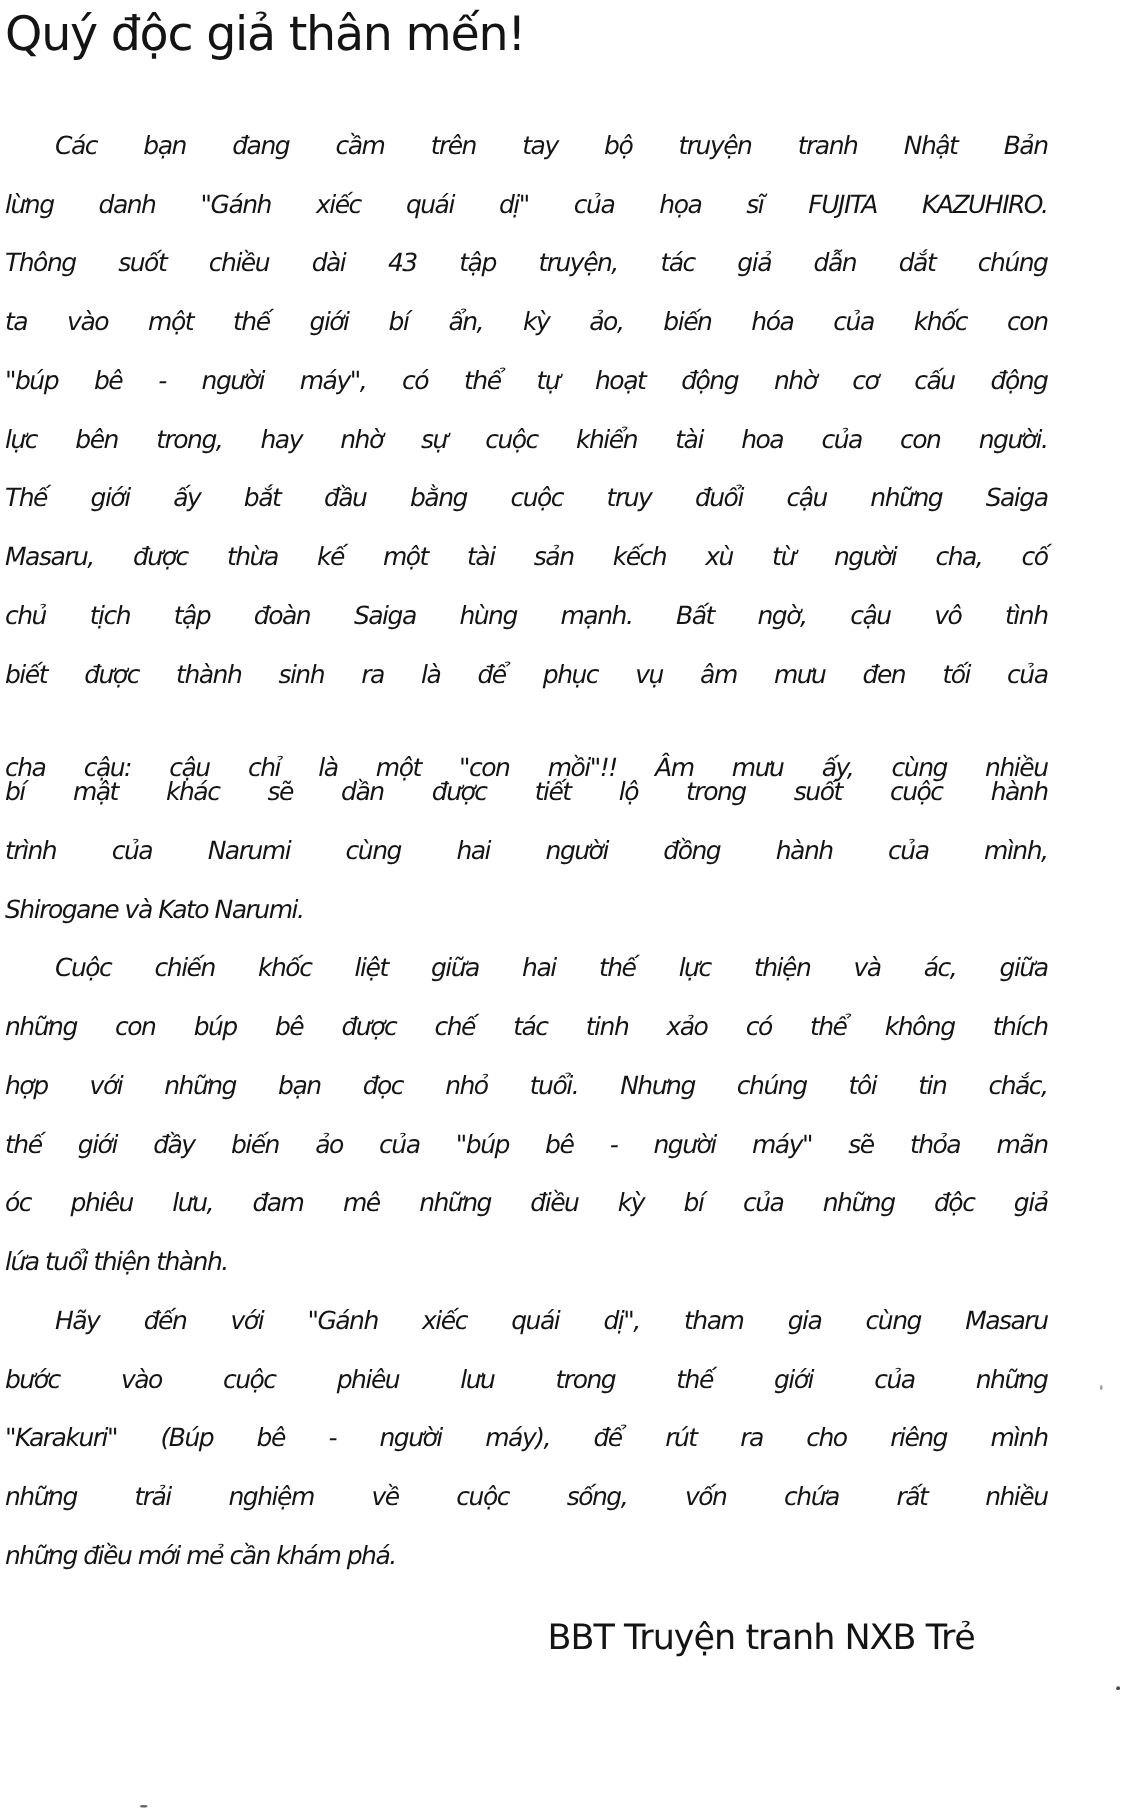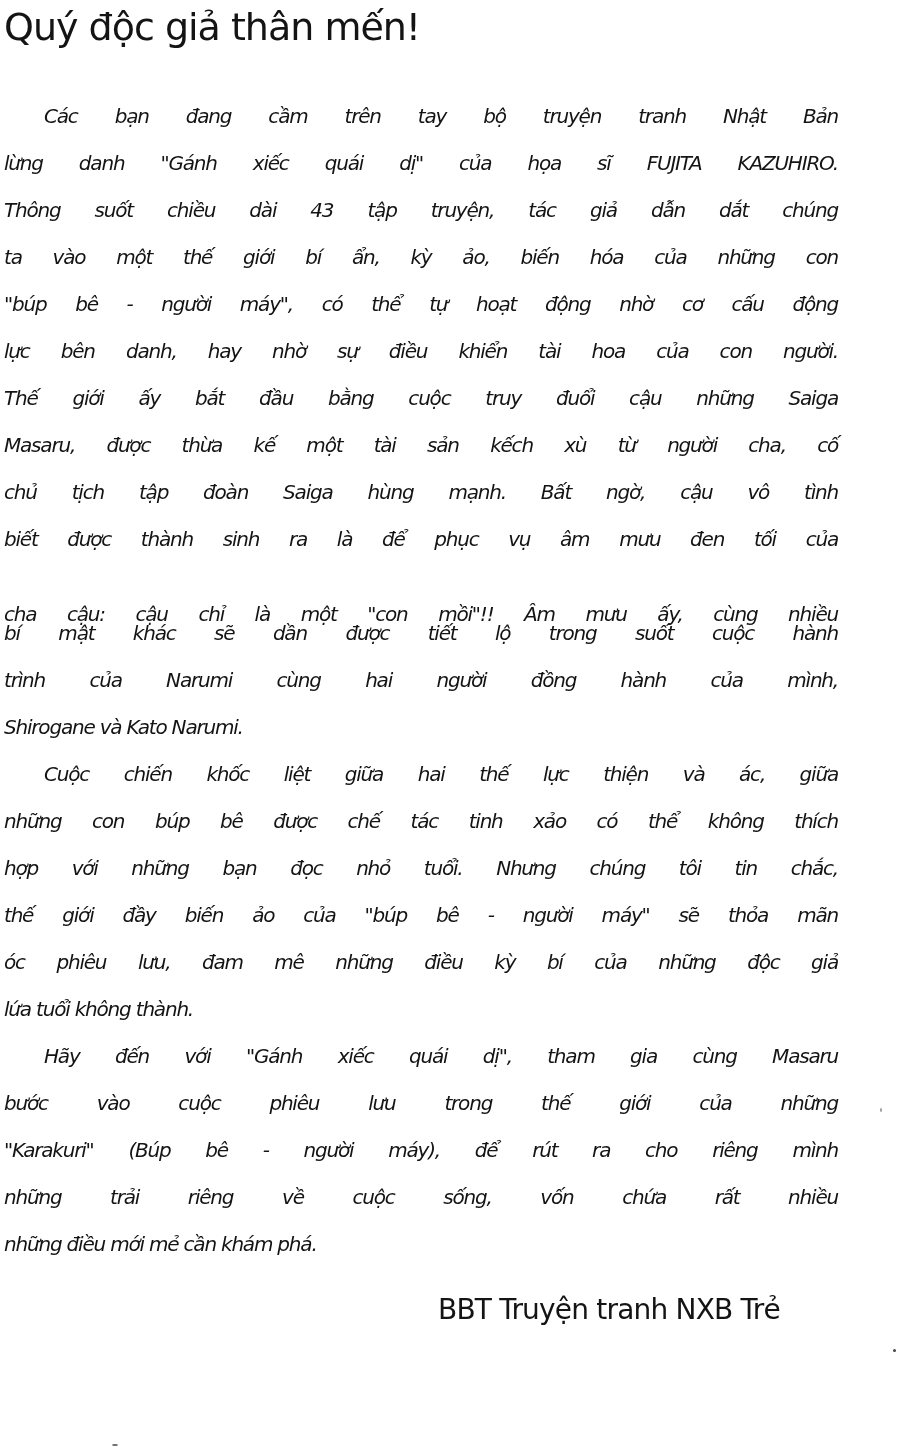--- a/index.html
+++ b/index.html
@@ -74,47 +74,47 @@
 <body>
 
 <div class="page">
 
   <h1 class="title">Quý độc giả thân mến!</h1>
 
   <div>
     <div class="line indent" style="top:93px">Các bạn đang cầm trên tay bộ truyện tranh Nhật Bản</div>
     <div class="line" style="top:140px">lừng danh "Gánh xiếc quái dị" của họa sĩ FUJITA KAZUHIRO.</div>
     <div class="line" style="top:187px">Thông suốt chiều dài 43 tập truyện, tác giả dẫn dắt chúng</div>
-    <div class="line" style="top:234px">ta vào một thế giới bí ẩn, kỳ ảo, biến hóa của những con</div>
+    <div class="line" style="top:234px">ta vào một thế giới bí ẩn, kỳ ảo, biến hóa của khốc con</div>
     <div class="line" style="top:281px">"búp bê - người máy", có thể tự hoạt động nhờ cơ cấu động</div>
-    <div class="line" style="top:328px">lực bên danh, hay nhờ sự điều khiển tài hoa của con người.</div>
+    <div class="line" style="top:328px">lực bên trong, hay nhờ sự cuộc khiển tài hoa của con người.</div>
     <div class="line" style="top:375px">Thế giới ấy bắt đầu bằng cuộc truy đuổi cậu những Saiga</div>
     <div class="line" style="top:422px">Masaru, được thừa kế một tài sản kếch xù từ người cha, cố</div>
     <div class="line" style="top:469px">chủ tịch tập đoàn Saiga hùng mạnh. Bất ngờ, cậu vô tình</div>
     <div class="line" style="top:516px">biết được thành sinh ra là để phục vụ âm mưu đen tối của</div>
     <div class="line" style="top:591px">cha cậu: cậu chỉ là một "con mồi"!! Âm mưu ấy, cùng nhiều</div>
     <div class="line" style="top:610px">bí mật khác sẽ dần được tiết lộ trong suốt cuộc hành</div>
     <div class="line" style="top:657px">trình của Narumi cùng hai người đồng hành của mình,</div>
     <div class="line last" style="top:704px">Shirogane và Kato Narumi.</div>
   </div>
 
   <div>
     <div class="line indent" style="top:751px">Cuộc chiến khốc liệt giữa hai thế lực thiện và ác, giữa</div>
     <div class="line" style="top:798px">những con búp bê được chế tác tinh xảo có thể không thích</div>
     <div class="line" style="top:845px">hợp với những bạn đọc nhỏ tuổi. Nhưng chúng tôi tin chắc,</div>
     <div class="line" style="top:892px">thế giới đầy biến ảo của "búp bê - người máy" sẽ thỏa mãn</div>
     <div class="line" style="top:939px">óc phiêu lưu, đam mê những điều kỳ bí của những độc giả</div>
-    <div class="line last" style="top:986px">lứa tuổi không thành.</div>
+    <div class="line last" style="top:986px">lứa tuổi thiện thành.</div>
   </div>
 
   <div>
     <div class="line indent" style="top:1033px">Hãy đến với "Gánh xiếc quái dị", tham gia cùng Masaru</div>
     <div class="line" style="top:1080px">bước vào cuộc phiêu lưu trong thế giới của những</div>
     <div class="line" style="top:1127px">"Karakuri" (Búp bê - người máy), để rút ra cho riêng mình</div>
-    <div class="line" style="top:1174px">những  trải riêng về cuộc sống, vốn chứa rất nhiều</div>
+    <div class="line" style="top:1174px">những  trải nghiệm về cuộc sống, vốn chứa rất nhiều</div>
     <div class="line last" style="top:1221px">những điều mới mẻ cần khám phá.</div>
   </div>
 
   <div class="signature">BBT Truyện tranh NXB Trẻ</div>
 
   <span class="speck" style="left:893px; top:1349px;"></span>
   <span class="speck" style="left:880px; top:1108px; width:2px; height:4px; background:#999;"></span>
   <span class="speck" style="left:112px; top:1444px; width:6px; height:2px; background:#666;"></span>
 </div>
 

